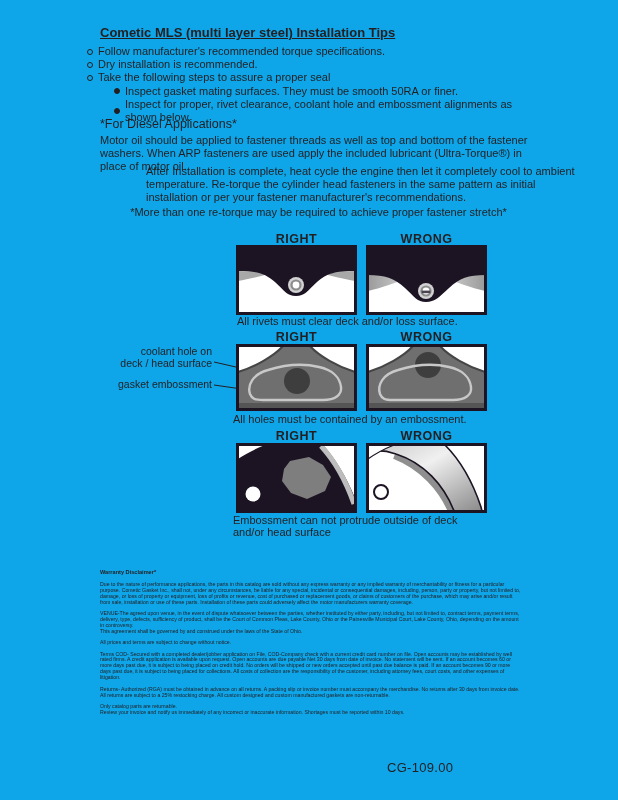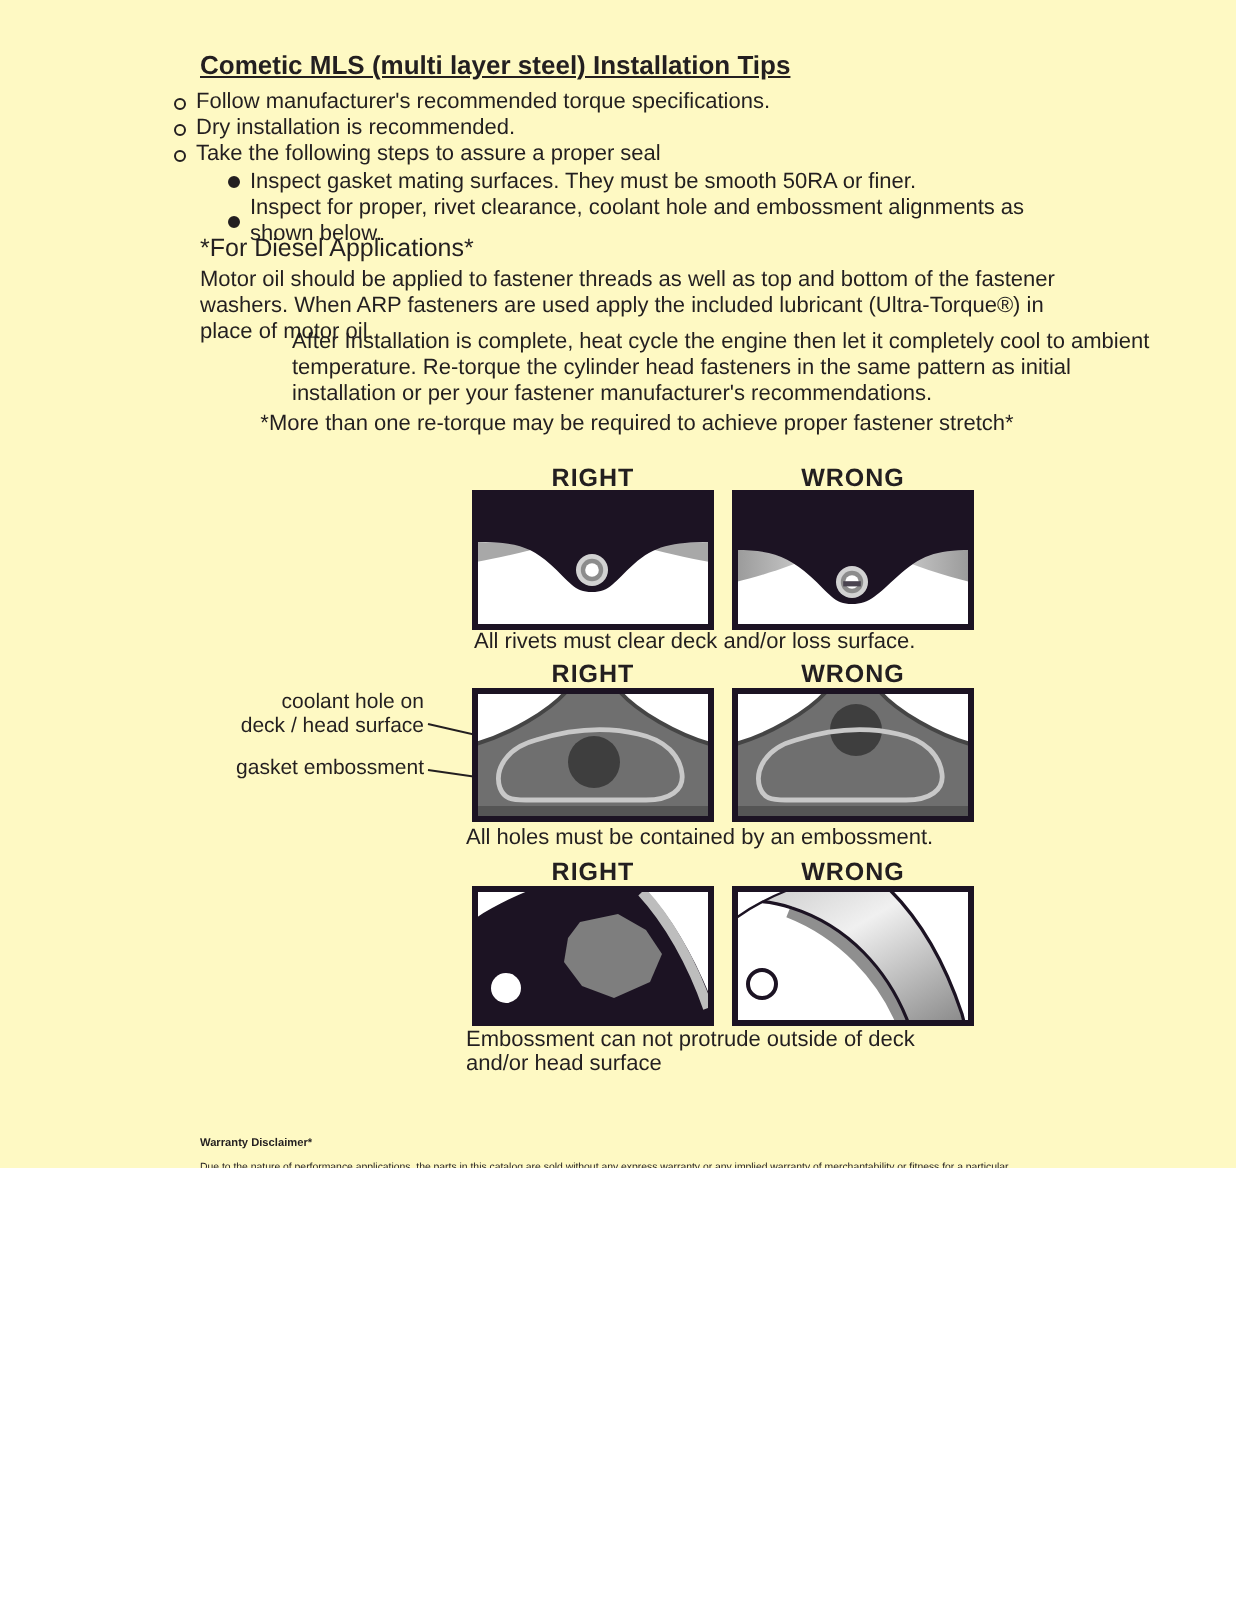--- a/index.html
+++ b/index.html
@@ -1,16 +1,16 @@
 <!DOCTYPE html>
 <html><head>
 <meta charset="utf-8">
 <style>
   html,body{margin:0;padding:0;background:#ffffff;}
-  .page{position:relative;width:618px;height:584px;background:#fef9c3;
+  .page{position:relative;width:618px;height:800px;background:#0ea5e9;
         font-family:"Liberation Sans",sans-serif;color:#231f20;overflow:hidden;}
   .abs{position:absolute;}
 
   .title{left:100px;top:25px;font-size:13px;font-weight:700;text-decoration:underline;white-space:nowrap;}
 
   .bullets{left:87px;top:45px;font-size:11px;line-height:13.2px;width:450px;}
   .bullet{display:flex;align-items:center;}
   .bullet .mk{flex:none;width:4px;height:4px;border:1px solid #231f20;border-radius:50%;margin-right:5px;}
   .bullet.sub{margin-left:27px;}
   .bullet.sub .mk{background:#231f20;border-color:#231f20;}

